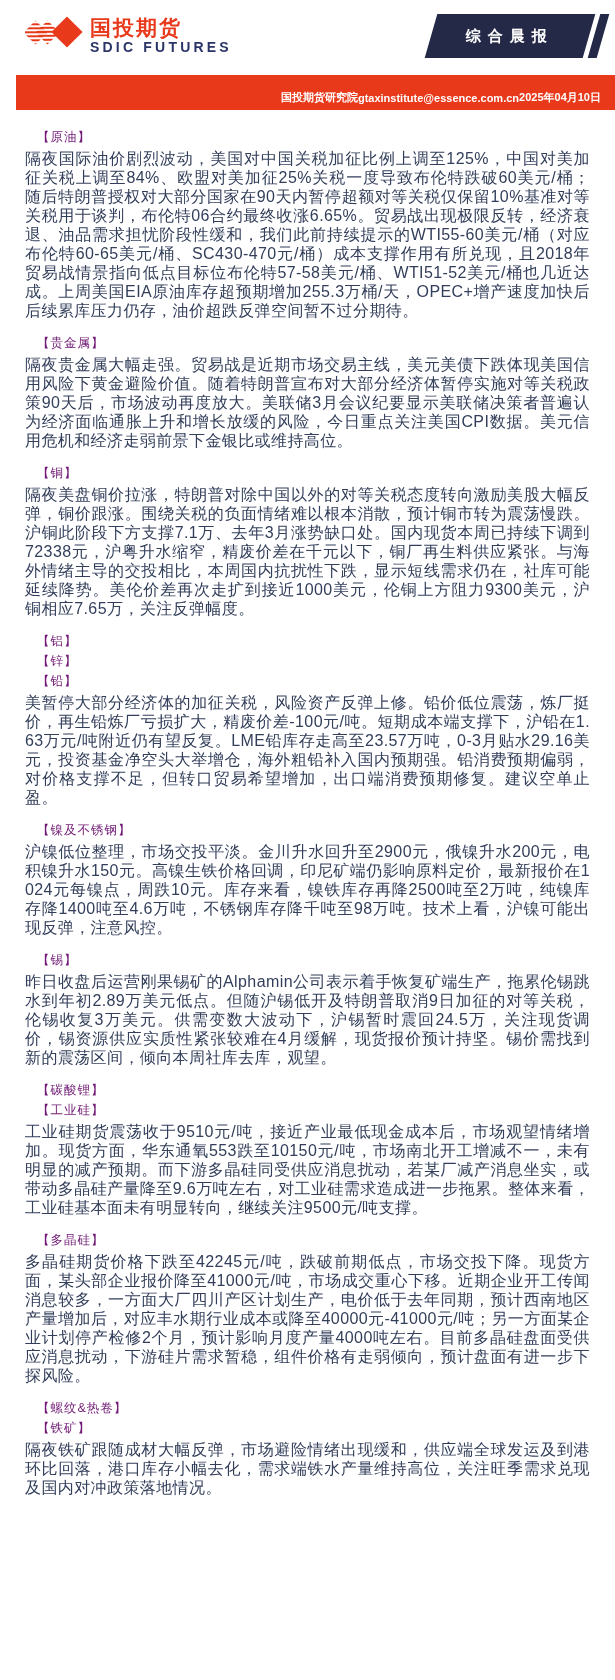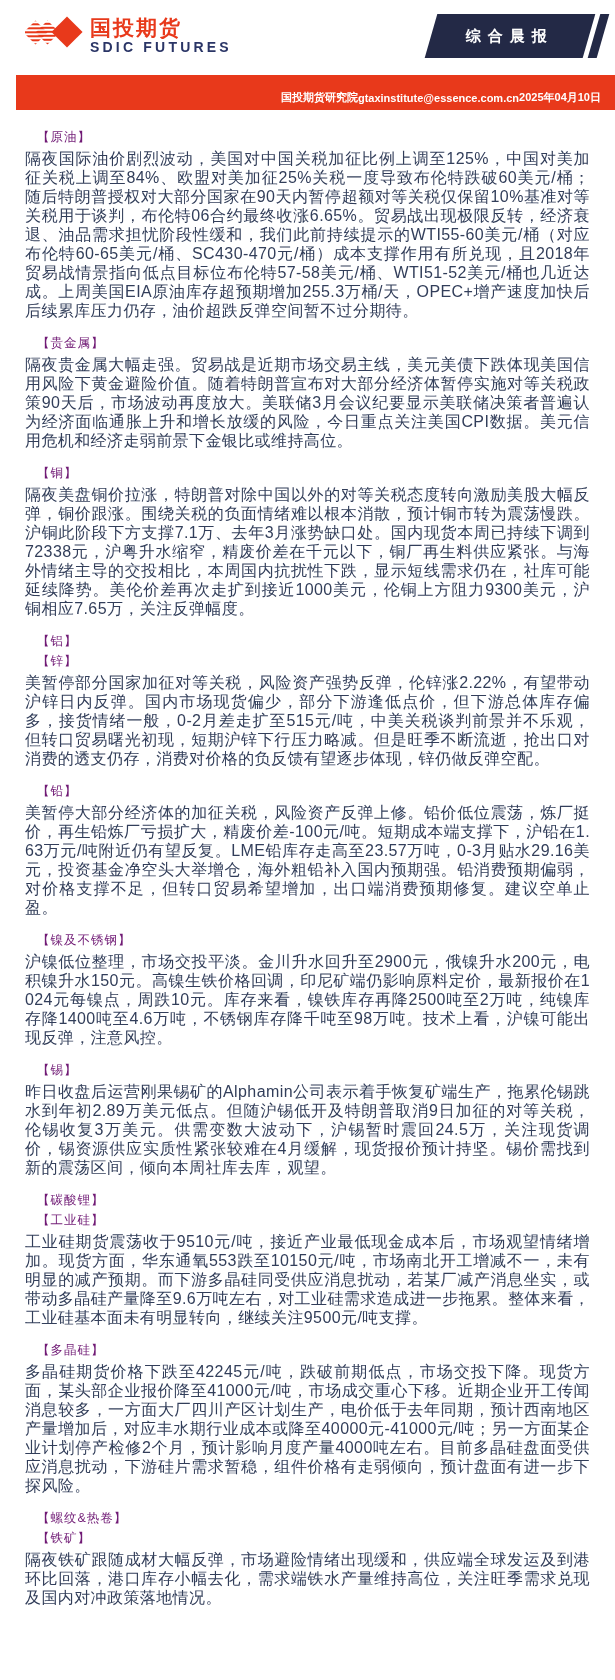--- a/index.html
+++ b/index.html
@@ -90,21 +90,20 @@
     </section>
     <section class="report-section">
       <h3 class="section-title">【铜】</h3>
       <p class="section-body">隔夜美盘铜价拉涨，特朗普对除中国以外的对等关税态度转向激励美股大幅反弹，铜价跟涨。围绕关税的负面情绪难以根本消散，预计铜市转为震荡慢跌。沪铜此阶段下方支撑7.1万、去年3月涨势缺口处。国内现货本周已持续下调到72338元，沪粤升水缩窄，精废价差在千元以下，铜厂再生料供应紧张。与海外情绪主导的交投相比，本周国内抗扰性下跌，显示短线需求仍在，社库可能延续降势。美伦价差再次走扩到接近1000美元，伦铜上方阻力9300美元，沪铜相应7.65万，关注反弹幅度。</p>
     </section>
     <section class="report-section">
       <h3 class="section-title">【铝】</h3>
     </section>
     <section class="report-section">
       <h3 class="section-title">【锌】</h3>
-      <p class="section-body">美暂停部分国家加征对等关税，风险资产强势反弹，伦锌涨2.22%，有望带动沪锌日内反弹。国内市场现货偏少，部分下游逢低点价，但下游总体库存偏多，接货情绪一般，0-2月差走扩至515元/吨，中美关税谈判前景并不乐观，但转口贸易曙光初现，短期沪锌下行压力略减。但是旺季不断流逝，抢出口对消费的透支仍存，消费对价格的负反馈有望逐步体现，锌仍做反弹空配。</p>
     </section>
     <section class="report-section">
       <h3 class="section-title">【铅】</h3>
       <p class="section-body">美暂停大部分经济体的加征关税，风险资产反弹上修。铅价低位震荡，炼厂挺价，再生铅炼厂亏损扩大，精废价差-100元/吨。短期成本端支撑下，沪铅在1.63万元/吨附近仍有望反复。LME铅库存走高至23.57万吨，0-3月贴水29.16美元，投资基金净空头大举增仓，海外粗铅补入国内预期强。铅消费预期偏弱，对价格支撑不足，但转口贸易希望增加，出口端消费预期修复。建议空单止盈。</p>
     </section>
     <section class="report-section">
       <h3 class="section-title">【镍及不锈钢】</h3>
       <p class="section-body">沪镍低位整理，市场交投平淡。金川升水回升至2900元，俄镍升水200元，电积镍升水150元。高镍生铁价格回调，印尼矿端仍影响原料定价，最新报价在1024元每镍点，周跌10元。库存来看，镍铁库存再降2500吨至2万吨，纯镍库存降1400吨至4.6万吨，不锈钢库存降千吨至98万吨。技术上看，沪镍可能出现反弹，注意风控。</p>
     </section>
     <section class="report-section">

